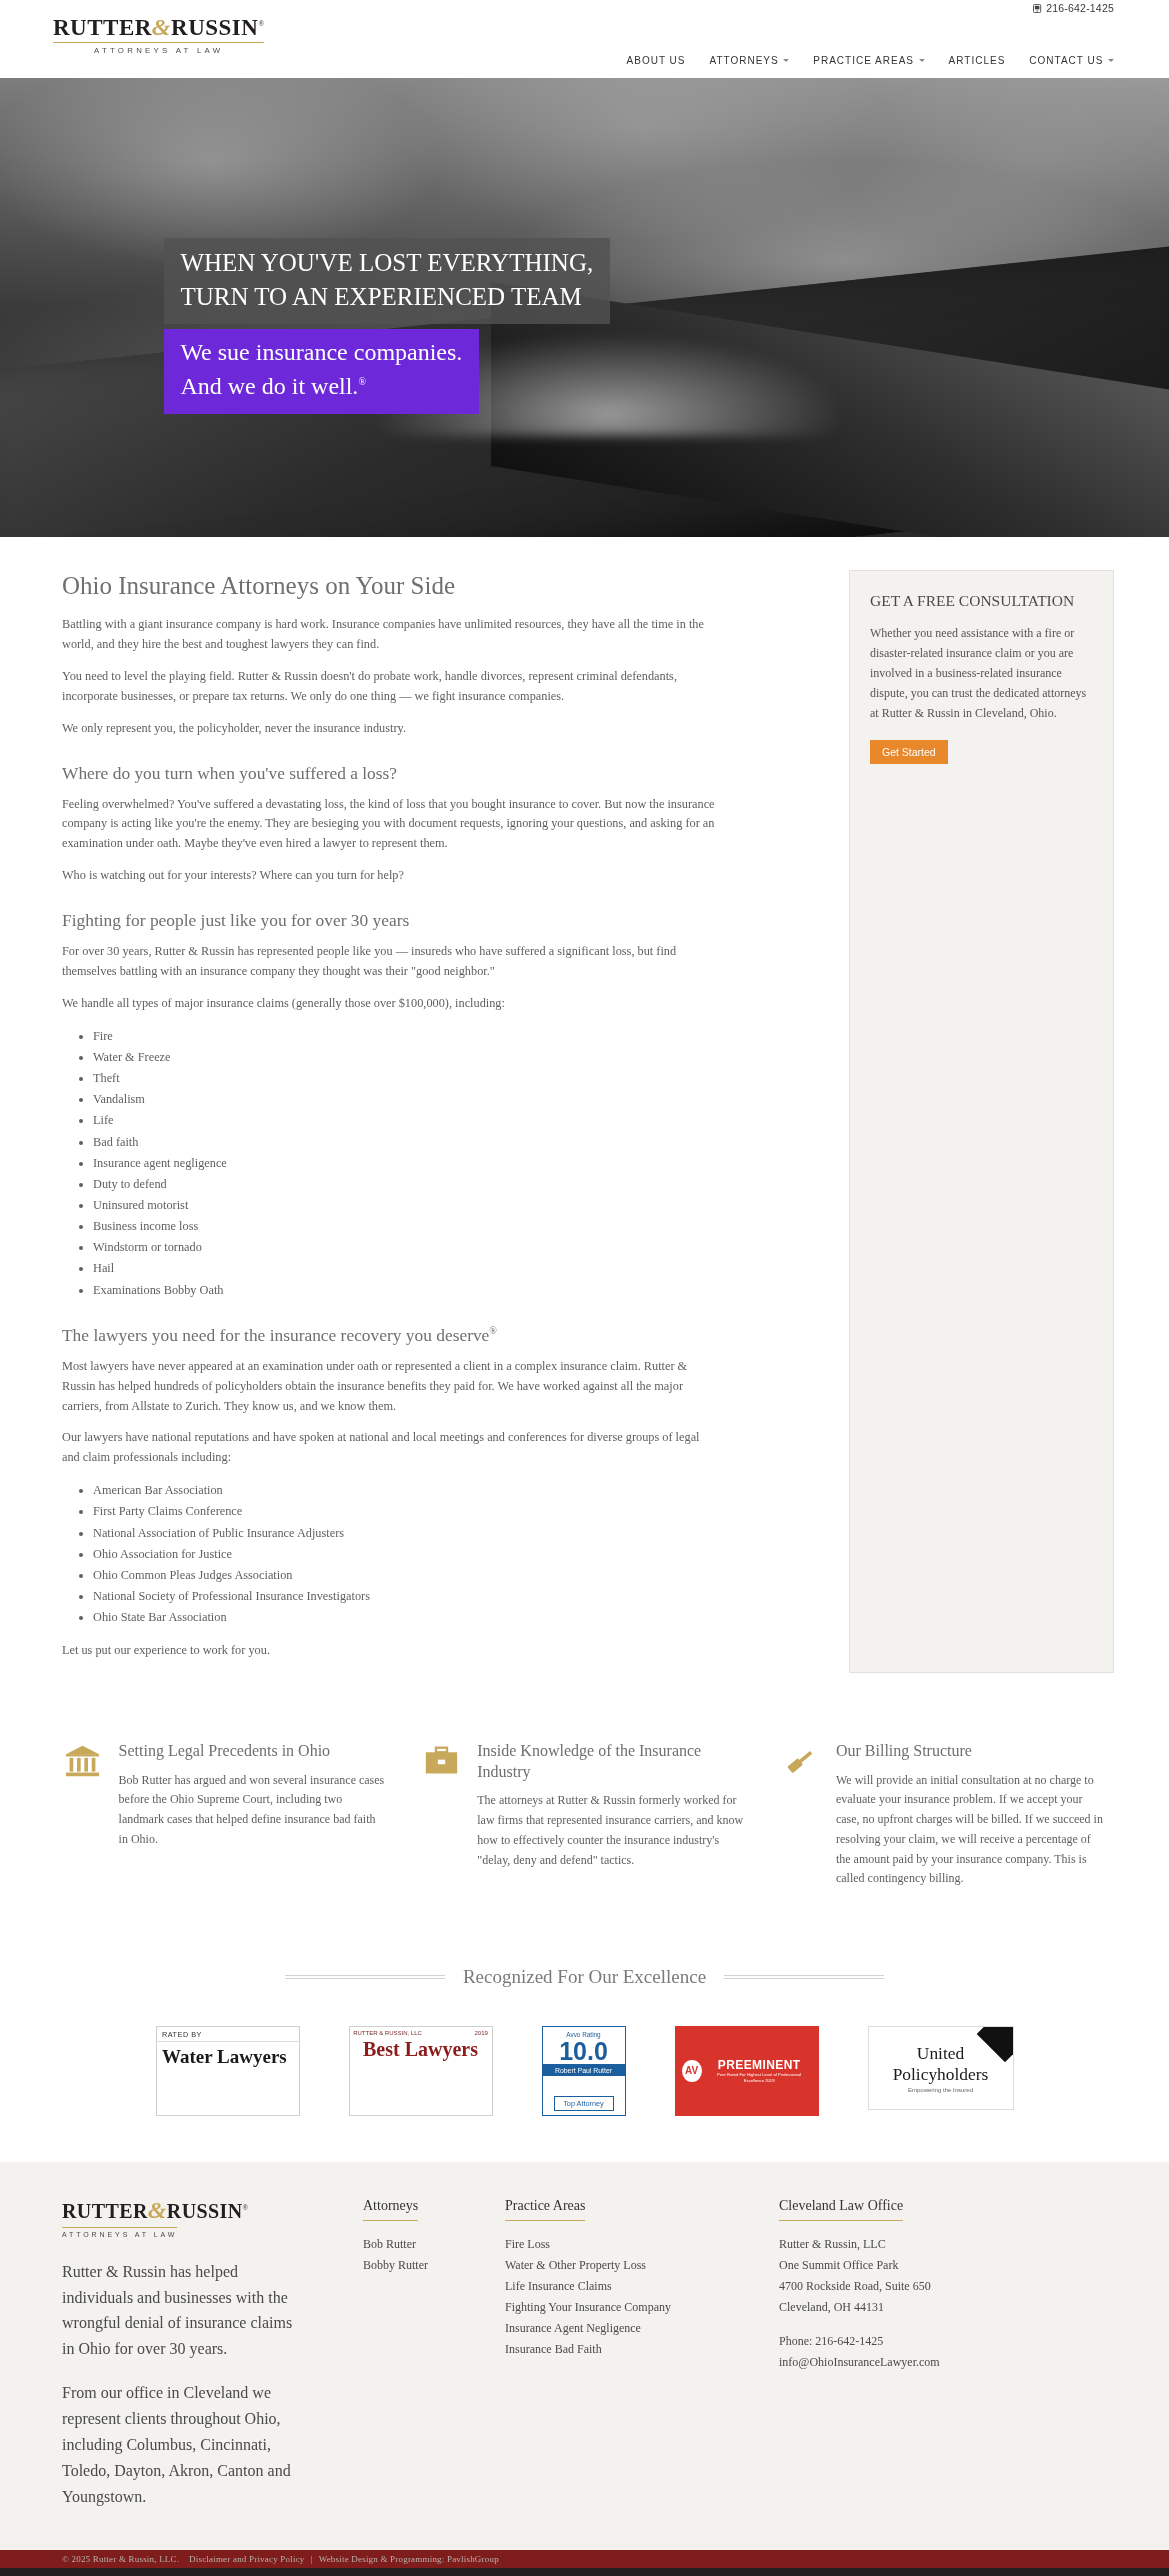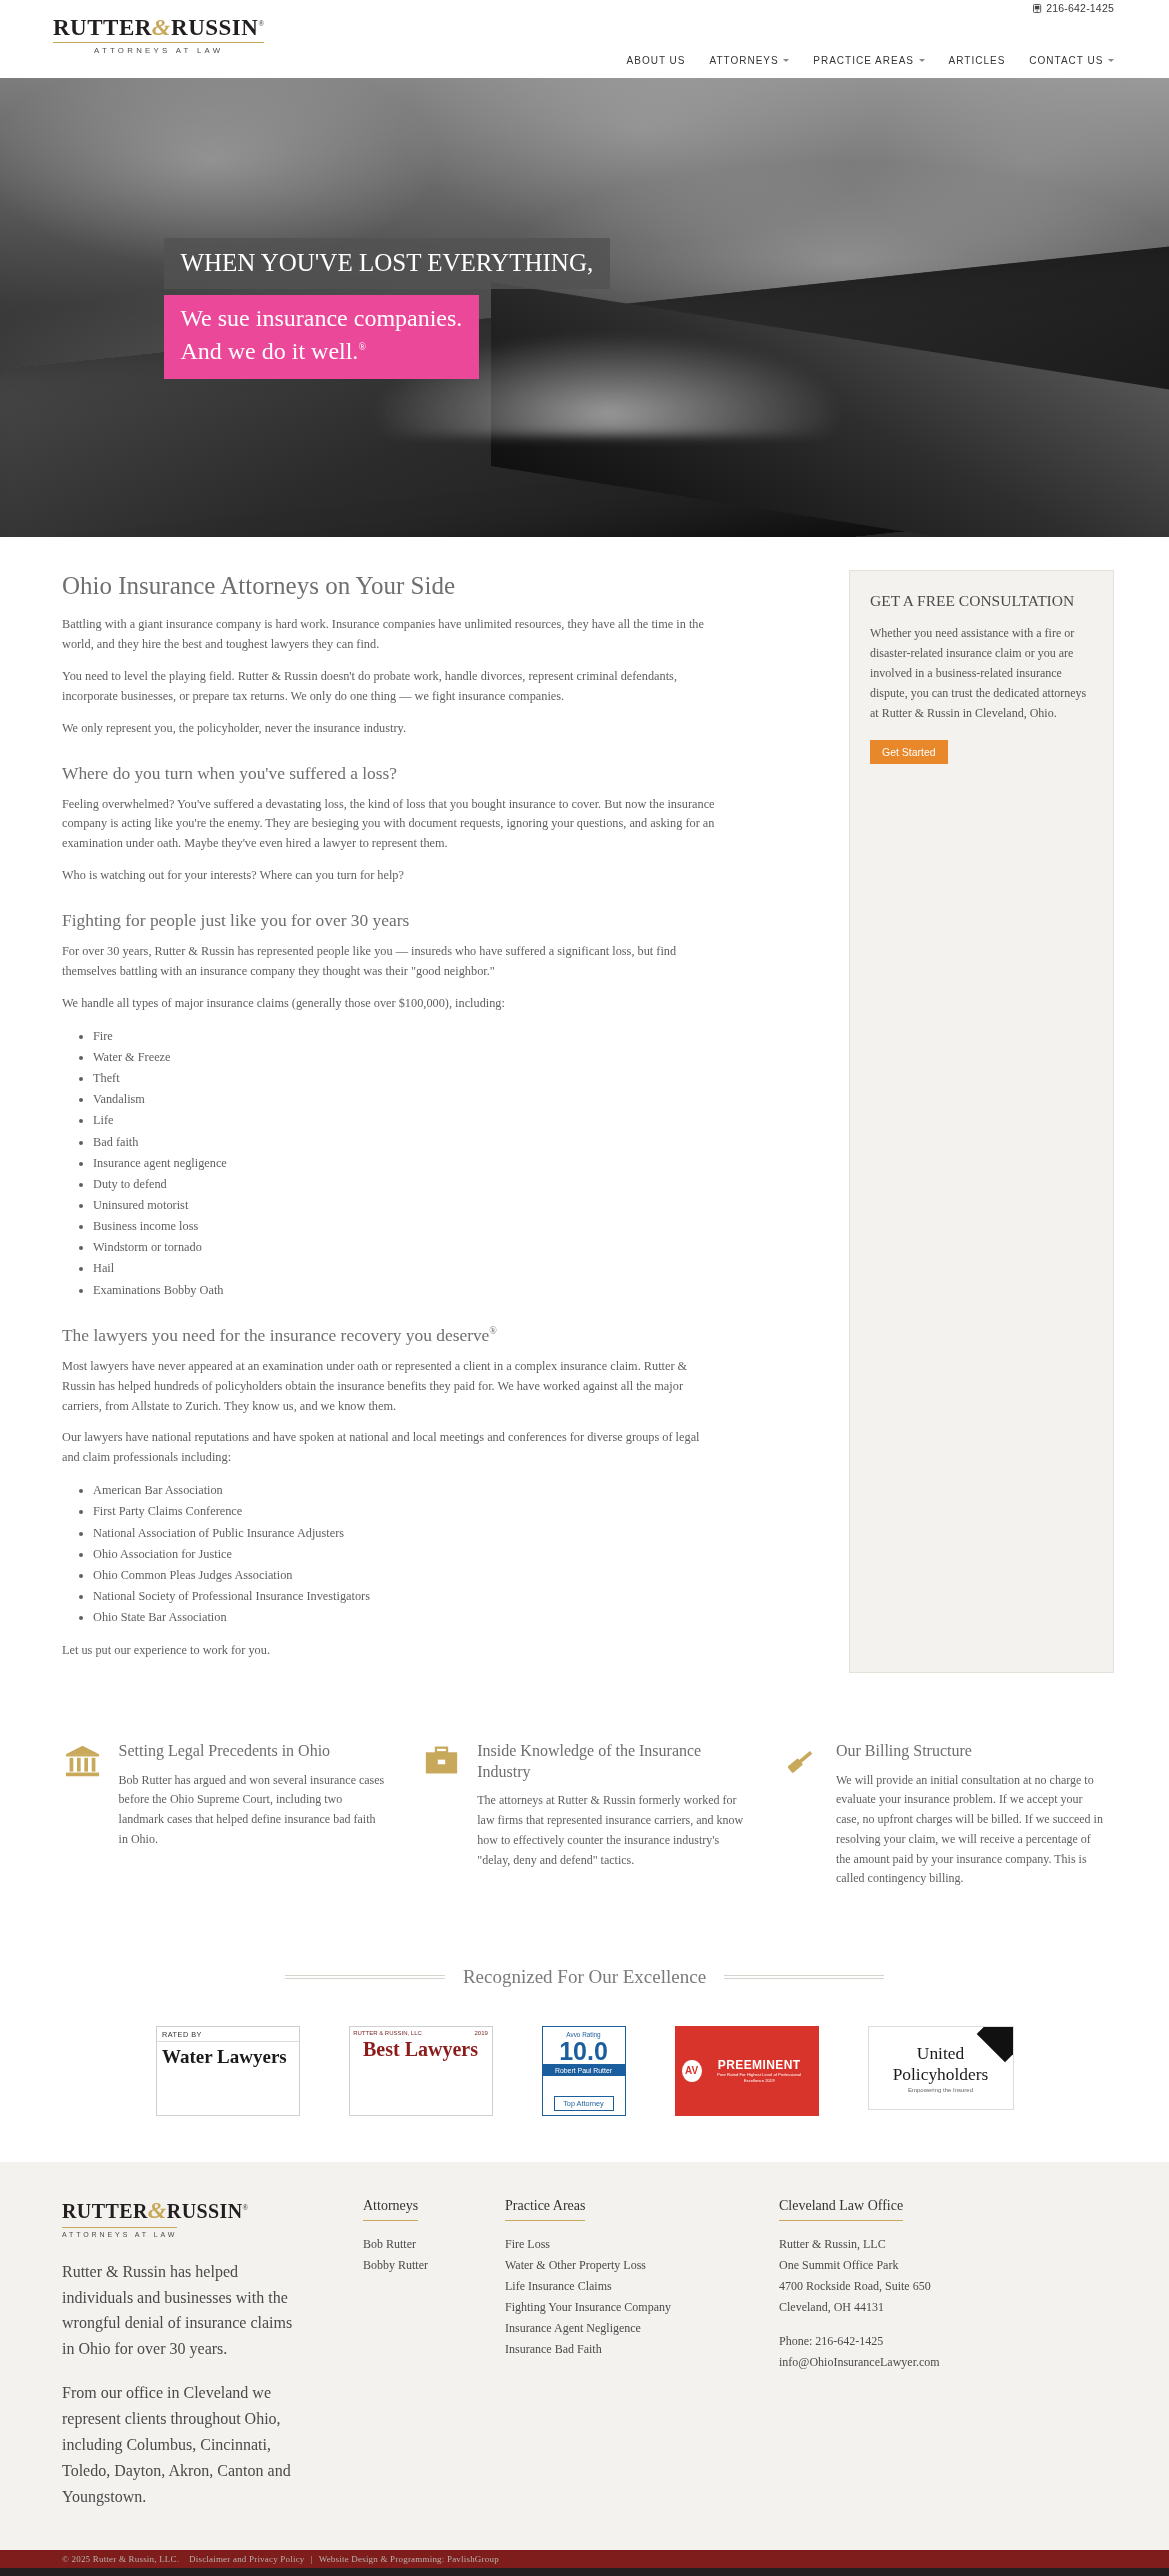--- a/index.html
+++ b/index.html
@@ -144,21 +144,21 @@
   .hero-band1 {
     background: rgba(82,82,82,.82);
     color: #fff;
     font-family: "Liberation Serif", serif;
     font-size: 25px;
     line-height: 1.38;
     padding: 7.3px 16.4px 9px 16.4px;
     display: inline-block;
   }
   .hero-band2 {
-    background: #ec4899;
+    background: #6d28d9;
     color: #fff;
     font-family: "Liberation Serif", serif;
     font-size: 24px;
     line-height: 1.38;
     padding: 7.3px 16.4px 11px 16.4px;
     margin-top: 5.5px;
     display: inline-block;
   }
   .sup { font-size: 10px; vertical-align: super; }
 
@@ -450,20 +450,21 @@
 
   <div class="hero">
     <div class="hero-photo"></div>
     <div class="hero-smoke"></div>
     <div class="hero-roof"></div>
     <div class="hero-roof2"></div>
     <div class="hero-flame"></div>
     <div class="hero-text">
       <div class="hero-band1">
         <div>WHEN YOU'VE LOST EVERYTHING,</div>
+        <div>TURN TO AN EXPERIENCED TEAM</div>
       </div>
       <br>
       <div class="hero-band2">
         <div>We sue insurance companies.</div>
         <div><span>And we do it well.</span><span class="sup">®</span></div>
       </div>
     </div>
   </div>
 
   <div class="content-wrap">

